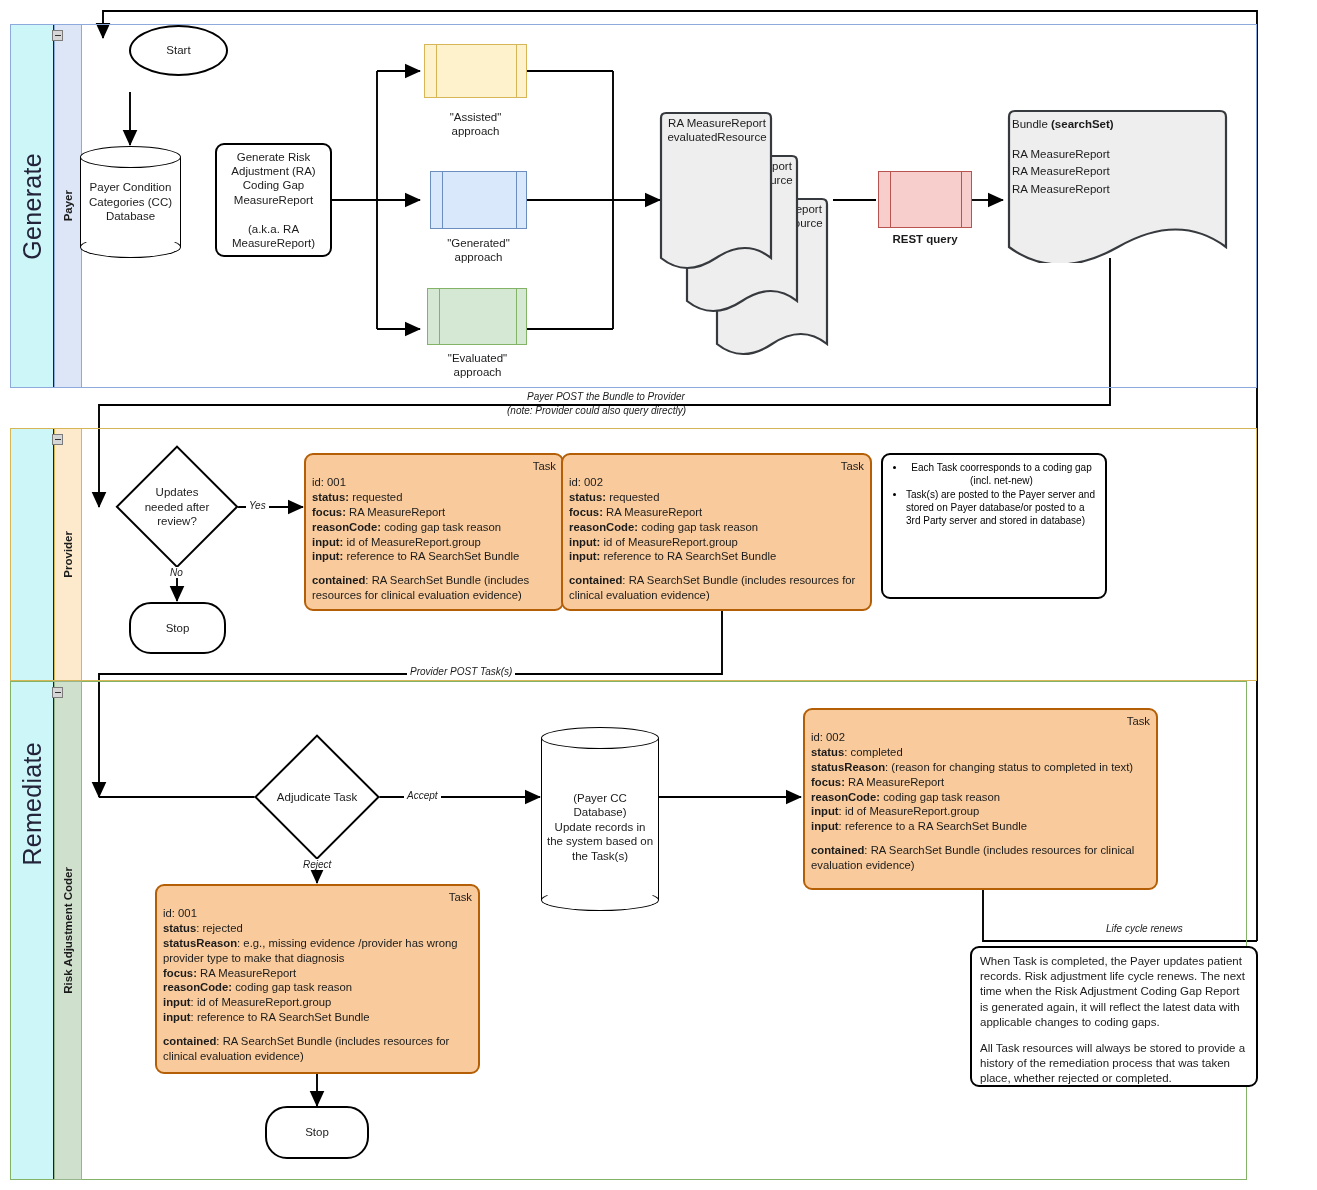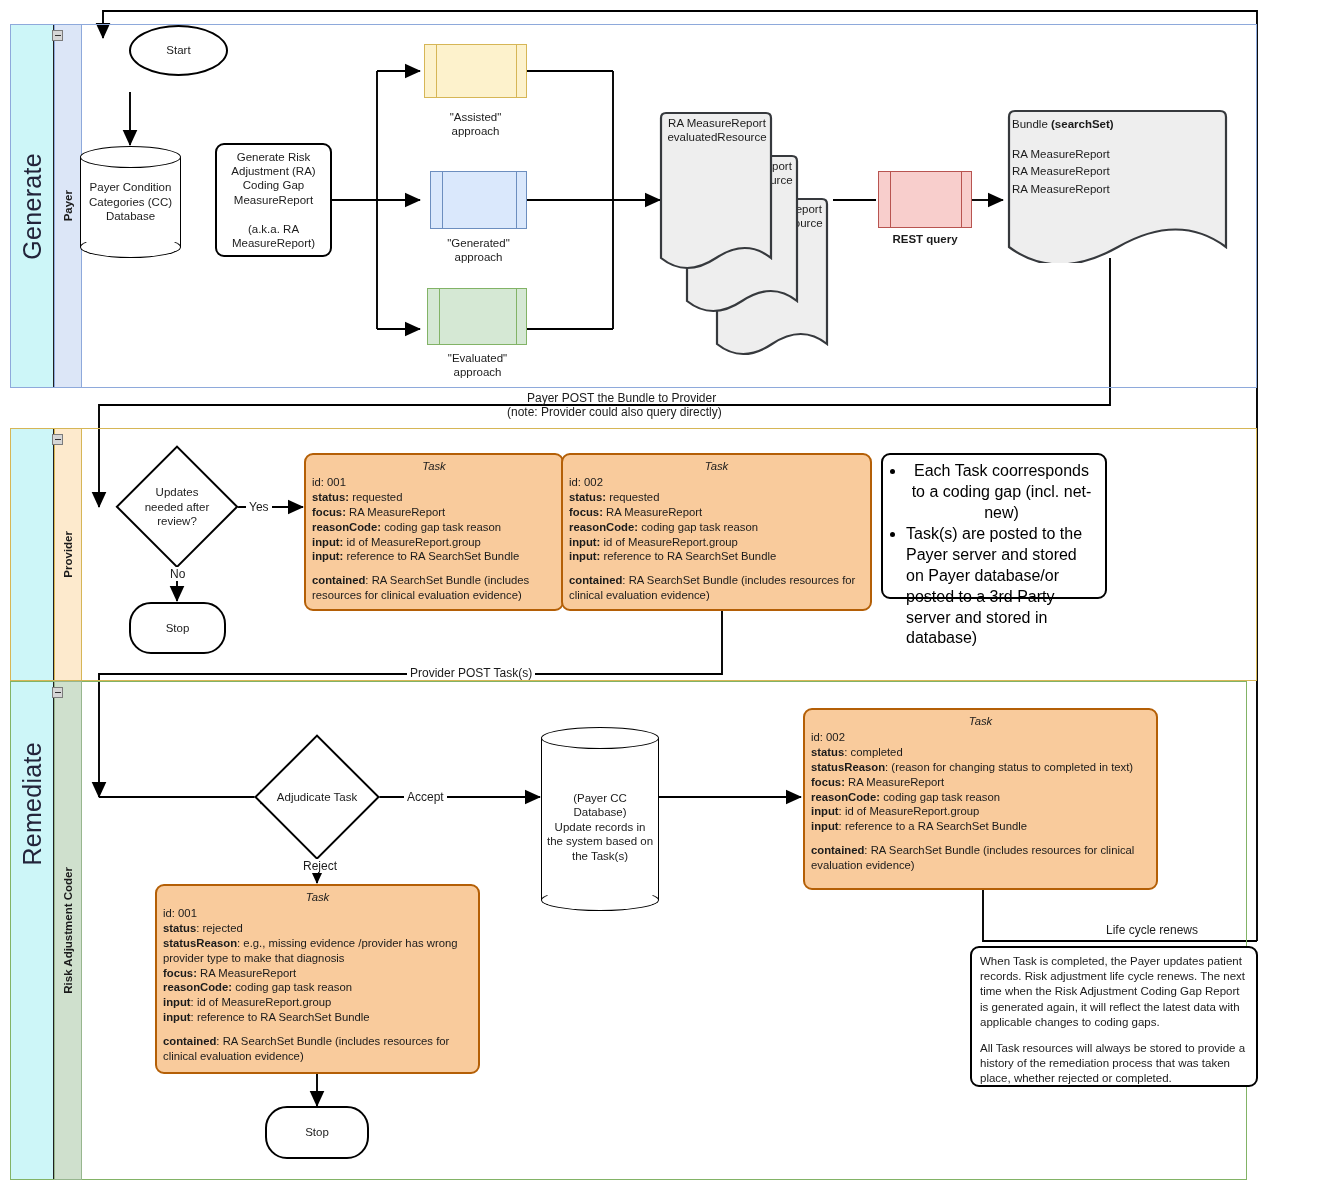--- a/index.html
+++ b/index.html
@@ -42,28 +42,28 @@
   .diamond .dshape{position:absolute;left:50%;top:50%;width:70.7%;height:70.7%;
     transform:translate(-50%,-50%) rotate(45deg);border:2.4px solid #000;background:#fff;}
   .diamond .dlbl{position:relative;z-index:3;text-align:center;width:100%;}
 
   .proc{border:1.4px solid;box-sizing:border-box;position:absolute;}
   .proc .bar{position:absolute;top:0;bottom:0;width:0;border-left:1.4px solid;}
 
   .docshape{position:absolute;}
   .taskbox{position:absolute;box-sizing:border-box;background:#f9cb9c;border:2px solid #b45f06;
            border-radius:9px;padding:4px 6px;color:#1b1b1b;font-size:11.3px;line-height:1.32;}
-  .taskbox .ttl{text-align:center;display:block;margin-bottom:1px;font-style:italic;}
+  .taskbox .ttl{text-align:right;display:block;margin-bottom:1px;}
   .taskbox b{font-weight:bold;}
   .gap{display:block;height:9px;}
 
-  .edgelabel{position:absolute;font-size:12px;color:#1b1b1b;background:#fff;padding:0 3px;white-space:nowrap;}
+  .edgelabel{position:absolute;font-size:10px;color:#1b1b1b;background:#fff;padding:0 3px;white-space:nowrap;font-style:italic;}
   .edgelabel.nb{background:transparent;}
   ul.bul{margin:0;padding-left:15px;}
-  ul.bul li{font-size:16px;line-height:1.3;margin:0 0 1px 0;}
+  ul.bul li{font-size:10px;line-height:1.3;margin:0 0 1px 0;}
 </style>
 </head>
 <body>
 
 <div id="canvas">
 
   <svg id="wires" viewBox="0 0 1317 1190">
     <defs>
       <marker id="ar" markerWidth="9" markerHeight="9" refX="8" refY="4.5" orient="auto">
         <path d="M0,0.6 L8.5,4.5 L0,8.4 z" fill="#000"></path>

